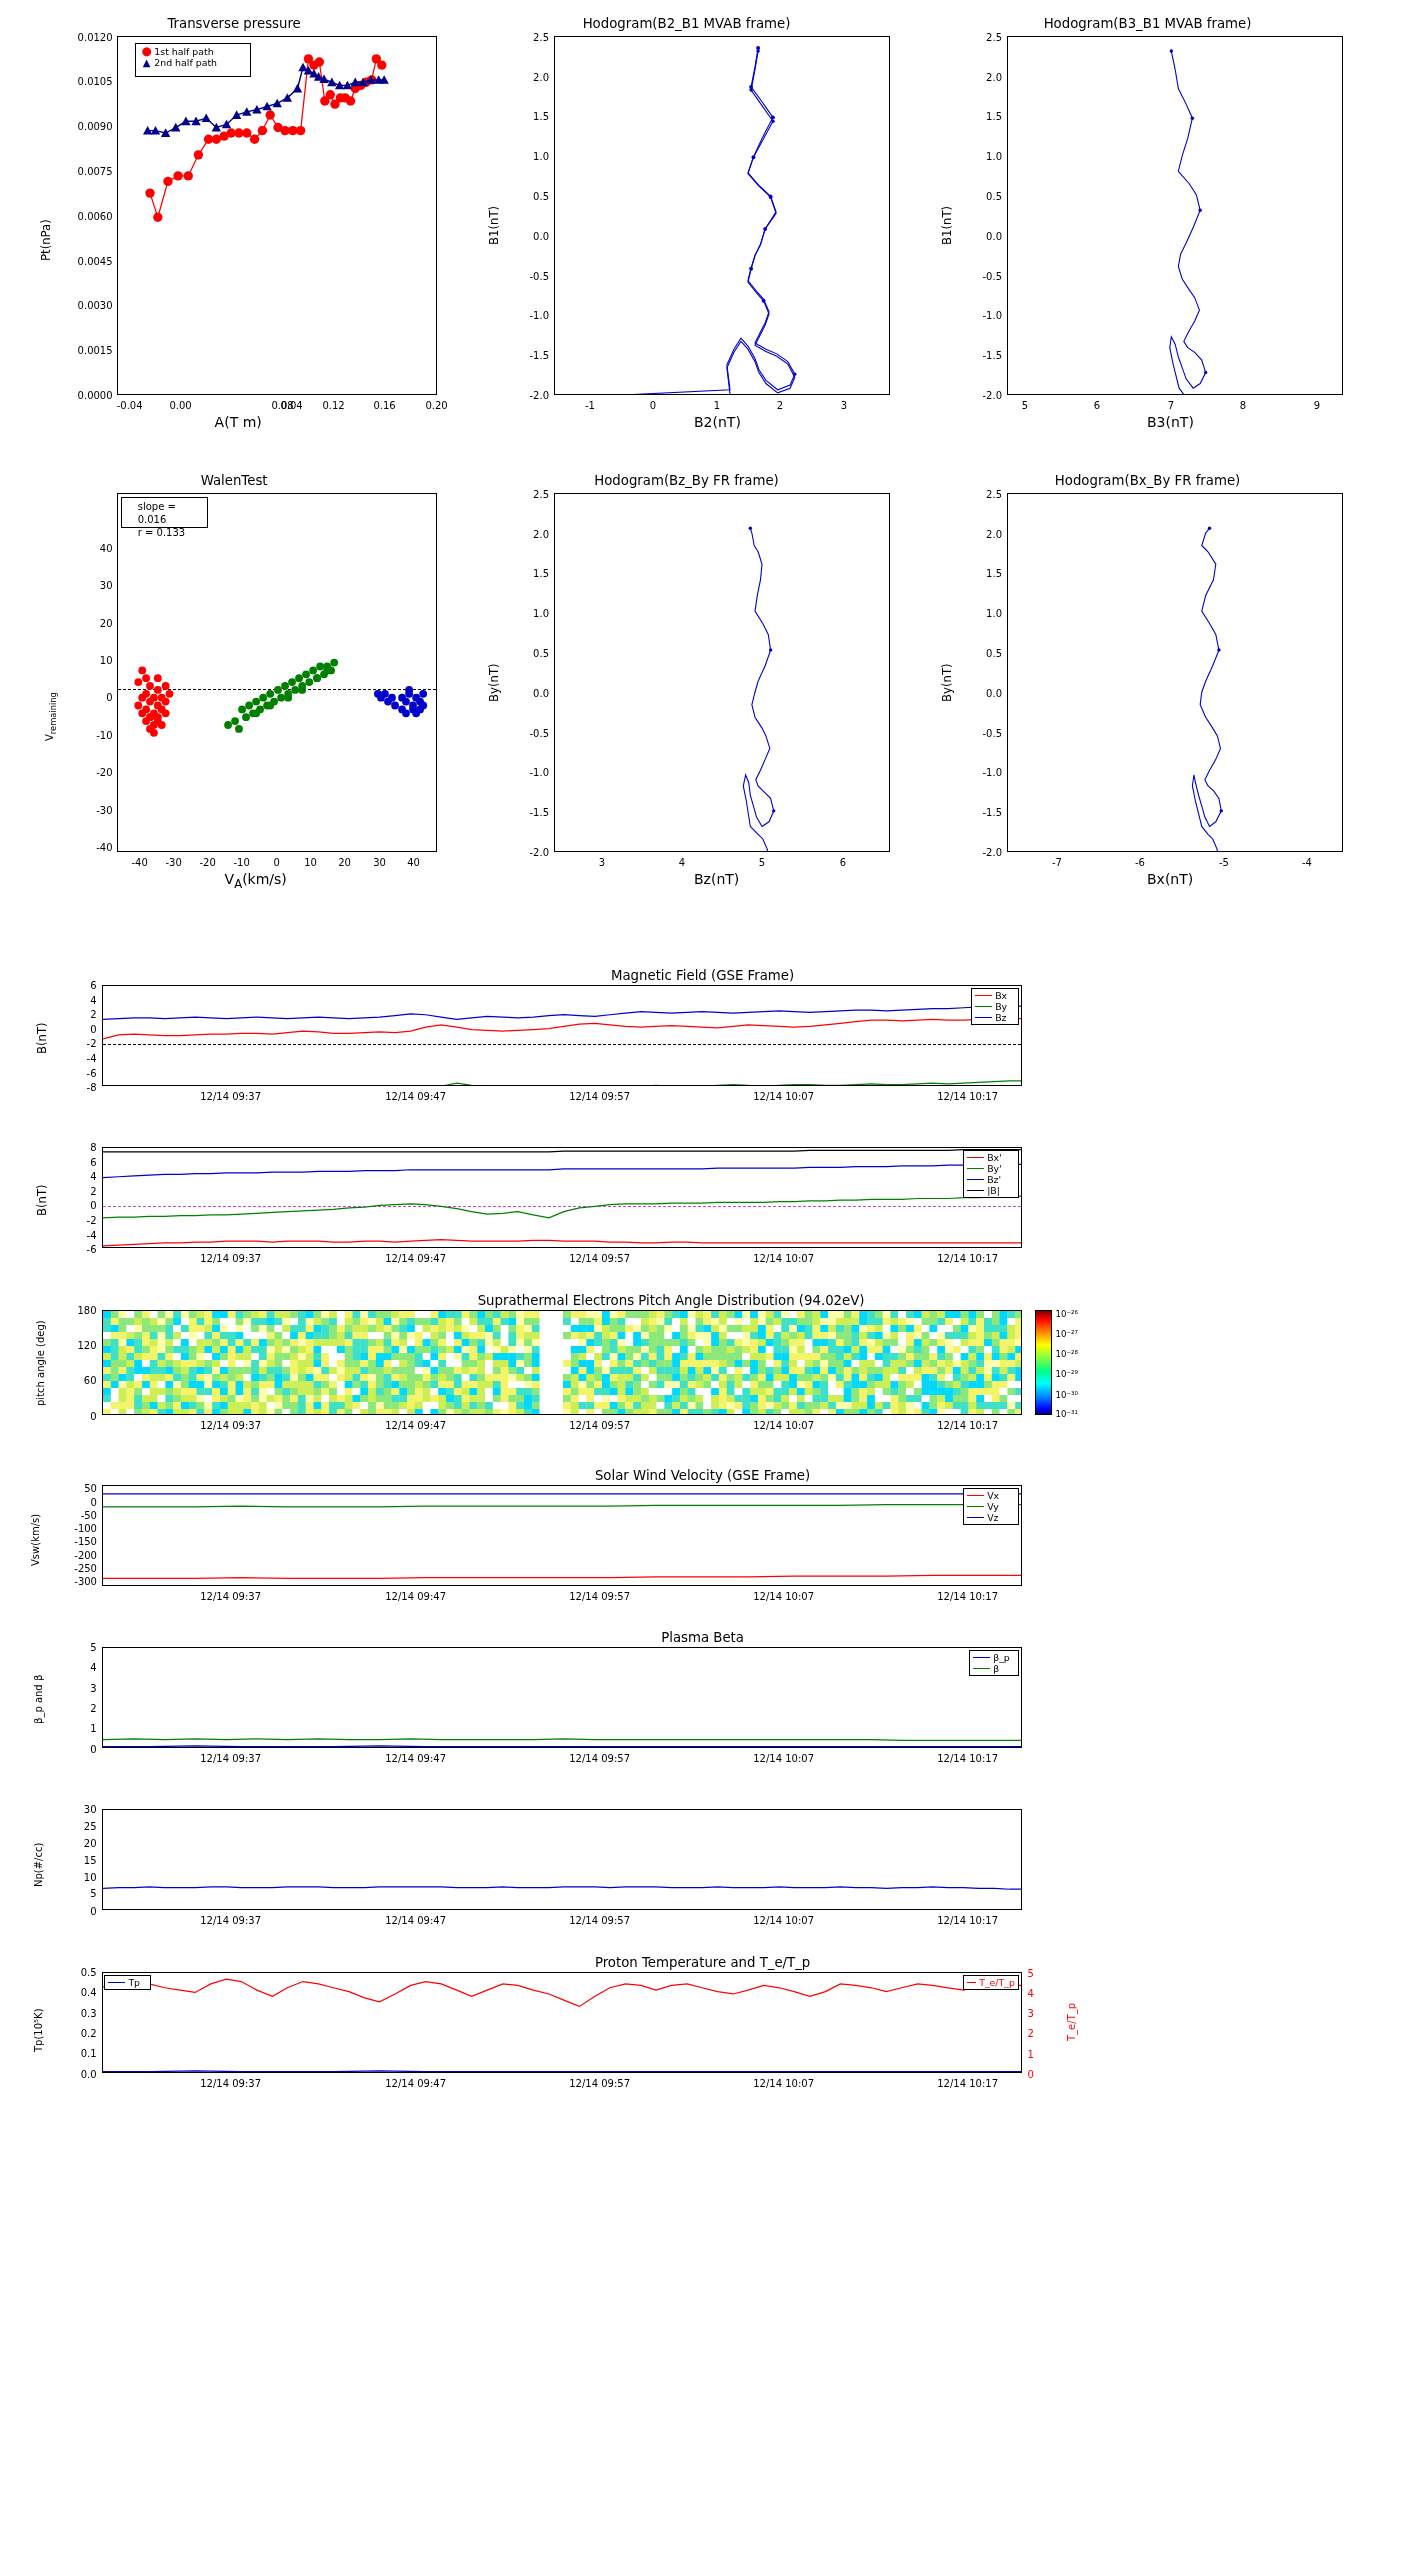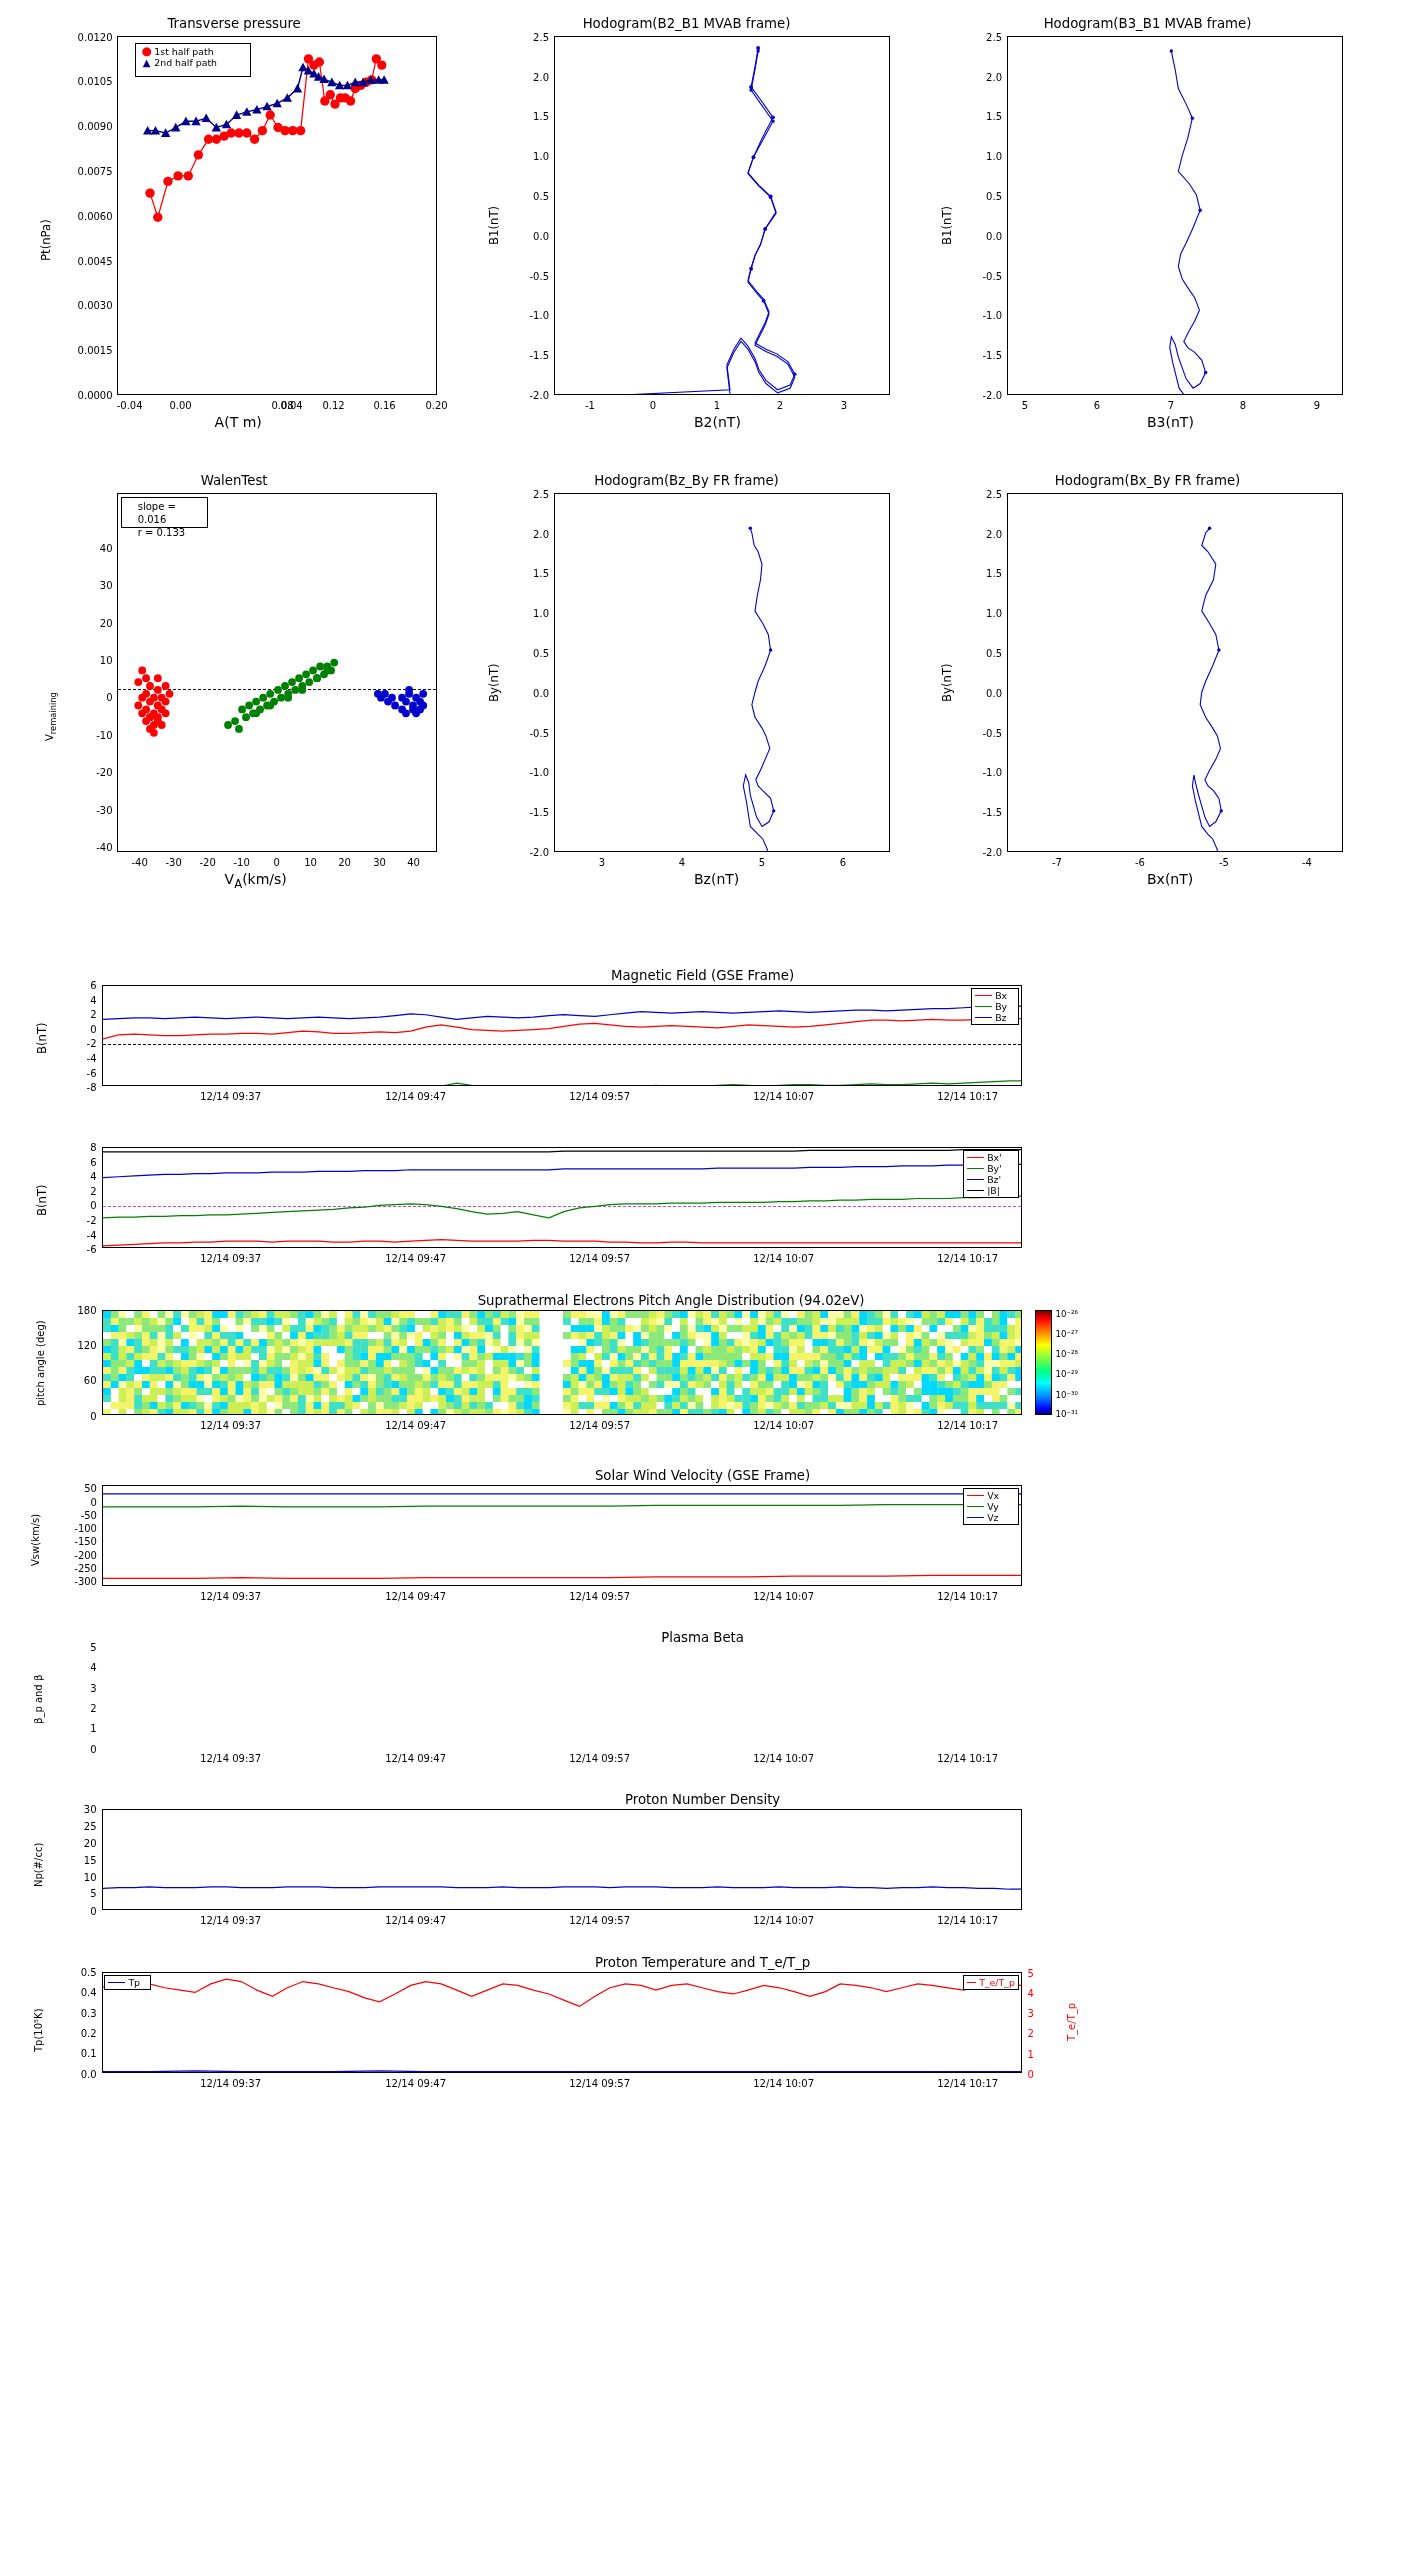--- a/index.html
+++ b/index.html
@@ -2332,36 +2332,51 @@
     <div class="tick tickx" style="left:215px;top:123px;">12/14 09:37</div>
     <div class="tick tickx" style="left:400px;top:123px;">12/14 09:47</div>
     <div class="tick tickx" style="left:584px;top:123px;">12/14 09:57</div>
     <div class="tick tickx" style="left:768px;top:123px;">12/14 10:07</div>
     <div class="tick tickx" style="left:952px;top:123px;">12/14 10:17</div>
     <div class="ylabel" style="left:14px;top:98px;font-size:10px;">Vsw(km/s)</div>
   </div>
 
   <div class="panel" style="left:15.6px;top:1630px;width:1374px;height:156px;">
     <div class="ptitle" style="top:0;left:0;width:1374px;">Plasma Beta</div>
+    <div class="axes" style="left:86px;top:17px;width:920px;height:101px;">
+      <svg width="920" height="101" viewBox="0 0 1178 130" preserveAspectRatio="none">
+        <polyline fill="none" stroke="#0000cd" stroke-width="1.6" points="0,127 59,127 118,126 177,127 236,127 295,127 354,126 413,127 472,127 531,127 590,127 649,127 708,127 767,127 826,127 885,127 944,127 1003,127 1062,127 1121,127 1178,127"></polyline>
+        <polyline fill="none" stroke="#008000" stroke-width="1.6" points="0,118 40,117 79,118 118,117 158,118 197,117 236,118 276,117 315,118 354,118 394,117 433,118 472,118 512,118 551,118 590,117 630,118 669,118 708,118 748,118 787,118 826,118 866,118 905,118 944,118 984,118 1023,119 1062,119 1102,119 1141,119 1178,119"></polyline>
+      </svg>
+      <div class="legendbox" style="right:1.6px;top:1.6px;width:50px;height:26.5px;">
+        <div class="legrow">
+            <span class="legline" style="border-color:#0000cd;"></span>
+            <span class="legtxt">β_p</span>
+          </div>
+        <div class="legrow">
+            <span class="legline" style="border-color:#008000;"></span>
+            <span class="legtxt">β</span>
+          </div>
+      </div>
+    </div>
     <div class="tick ticky" style="left:31px;top:119px;width:50px;">0</div>
     <div class="tick ticky" style="left:31px;top:98px;width:50px;">1</div>
     <div class="tick ticky" style="left:31px;top:78px;width:50px;">2</div>
     <div class="tick ticky" style="left:31px;top:58px;width:50px;">3</div>
     <div class="tick ticky" style="left:31px;top:37px;width:50px;">4</div>
     <div class="tick ticky" style="left:31px;top:17px;width:50px;">5</div>
     <div class="tick tickx" style="left:215px;top:123px;">12/14 09:37</div>
     <div class="tick tickx" style="left:400px;top:123px;">12/14 09:47</div>
     <div class="tick tickx" style="left:584px;top:123px;">12/14 09:57</div>
     <div class="tick tickx" style="left:768px;top:123px;">12/14 10:07</div>
     <div class="tick tickx" style="left:952px;top:123px;">12/14 10:17</div>
     <div class="ylabel" style="left:17px;top:94px;font-size:10px;">β_p and β</div>
   </div>
 
   <div class="panel" style="left:15.6px;top:1792px;width:1374px;height:156px;">
-    <div class="ptitle" style="top:0;left:0;width:1374px;">Proton Number Density</div>
     <div class="axes" style="left:86px;top:17px;width:920px;height:101px;">
       <svg width="920" height="101" viewBox="0 0 1178 130" preserveAspectRatio="none">
         <polyline fill="none" stroke="#0000cd" stroke-width="1.6" points="0,101 20,100 40,100 59,99 79,100 99,100 118,100 138,99 158,99 177,100 197,100 217,100 236,99 256,99 276,99 295,100 315,100 335,100 354,99 374,99 394,99 413,99 433,99 453,100 472,100 492,100 512,99 531,100 551,100 571,100 590,99 610,99 630,99 649,100 669,99 689,99 708,99 728,100 748,100 767,100 787,99 807,100 826,100 846,100 866,99 885,100 905,100 925,100 944,99 964,100 984,100 1003,101 1023,100 1043,100 1062,99 1082,100 1102,100 1121,101 1141,101 1161,102 1178,102"></polyline>
       </svg>
     </div>
     <div class="tick ticky" style="left:31px;top:119px;width:50px;">0</div>
     <div class="tick ticky" style="left:31px;top:101px;width:50px;">5</div>
     <div class="tick ticky" style="left:31px;top:85px;width:50px;">10</div>
     <div class="tick ticky" style="left:31px;top:68px;width:50px;">15</div>
     <div class="tick ticky" style="left:31px;top:51px;width:50px;">20</div>

